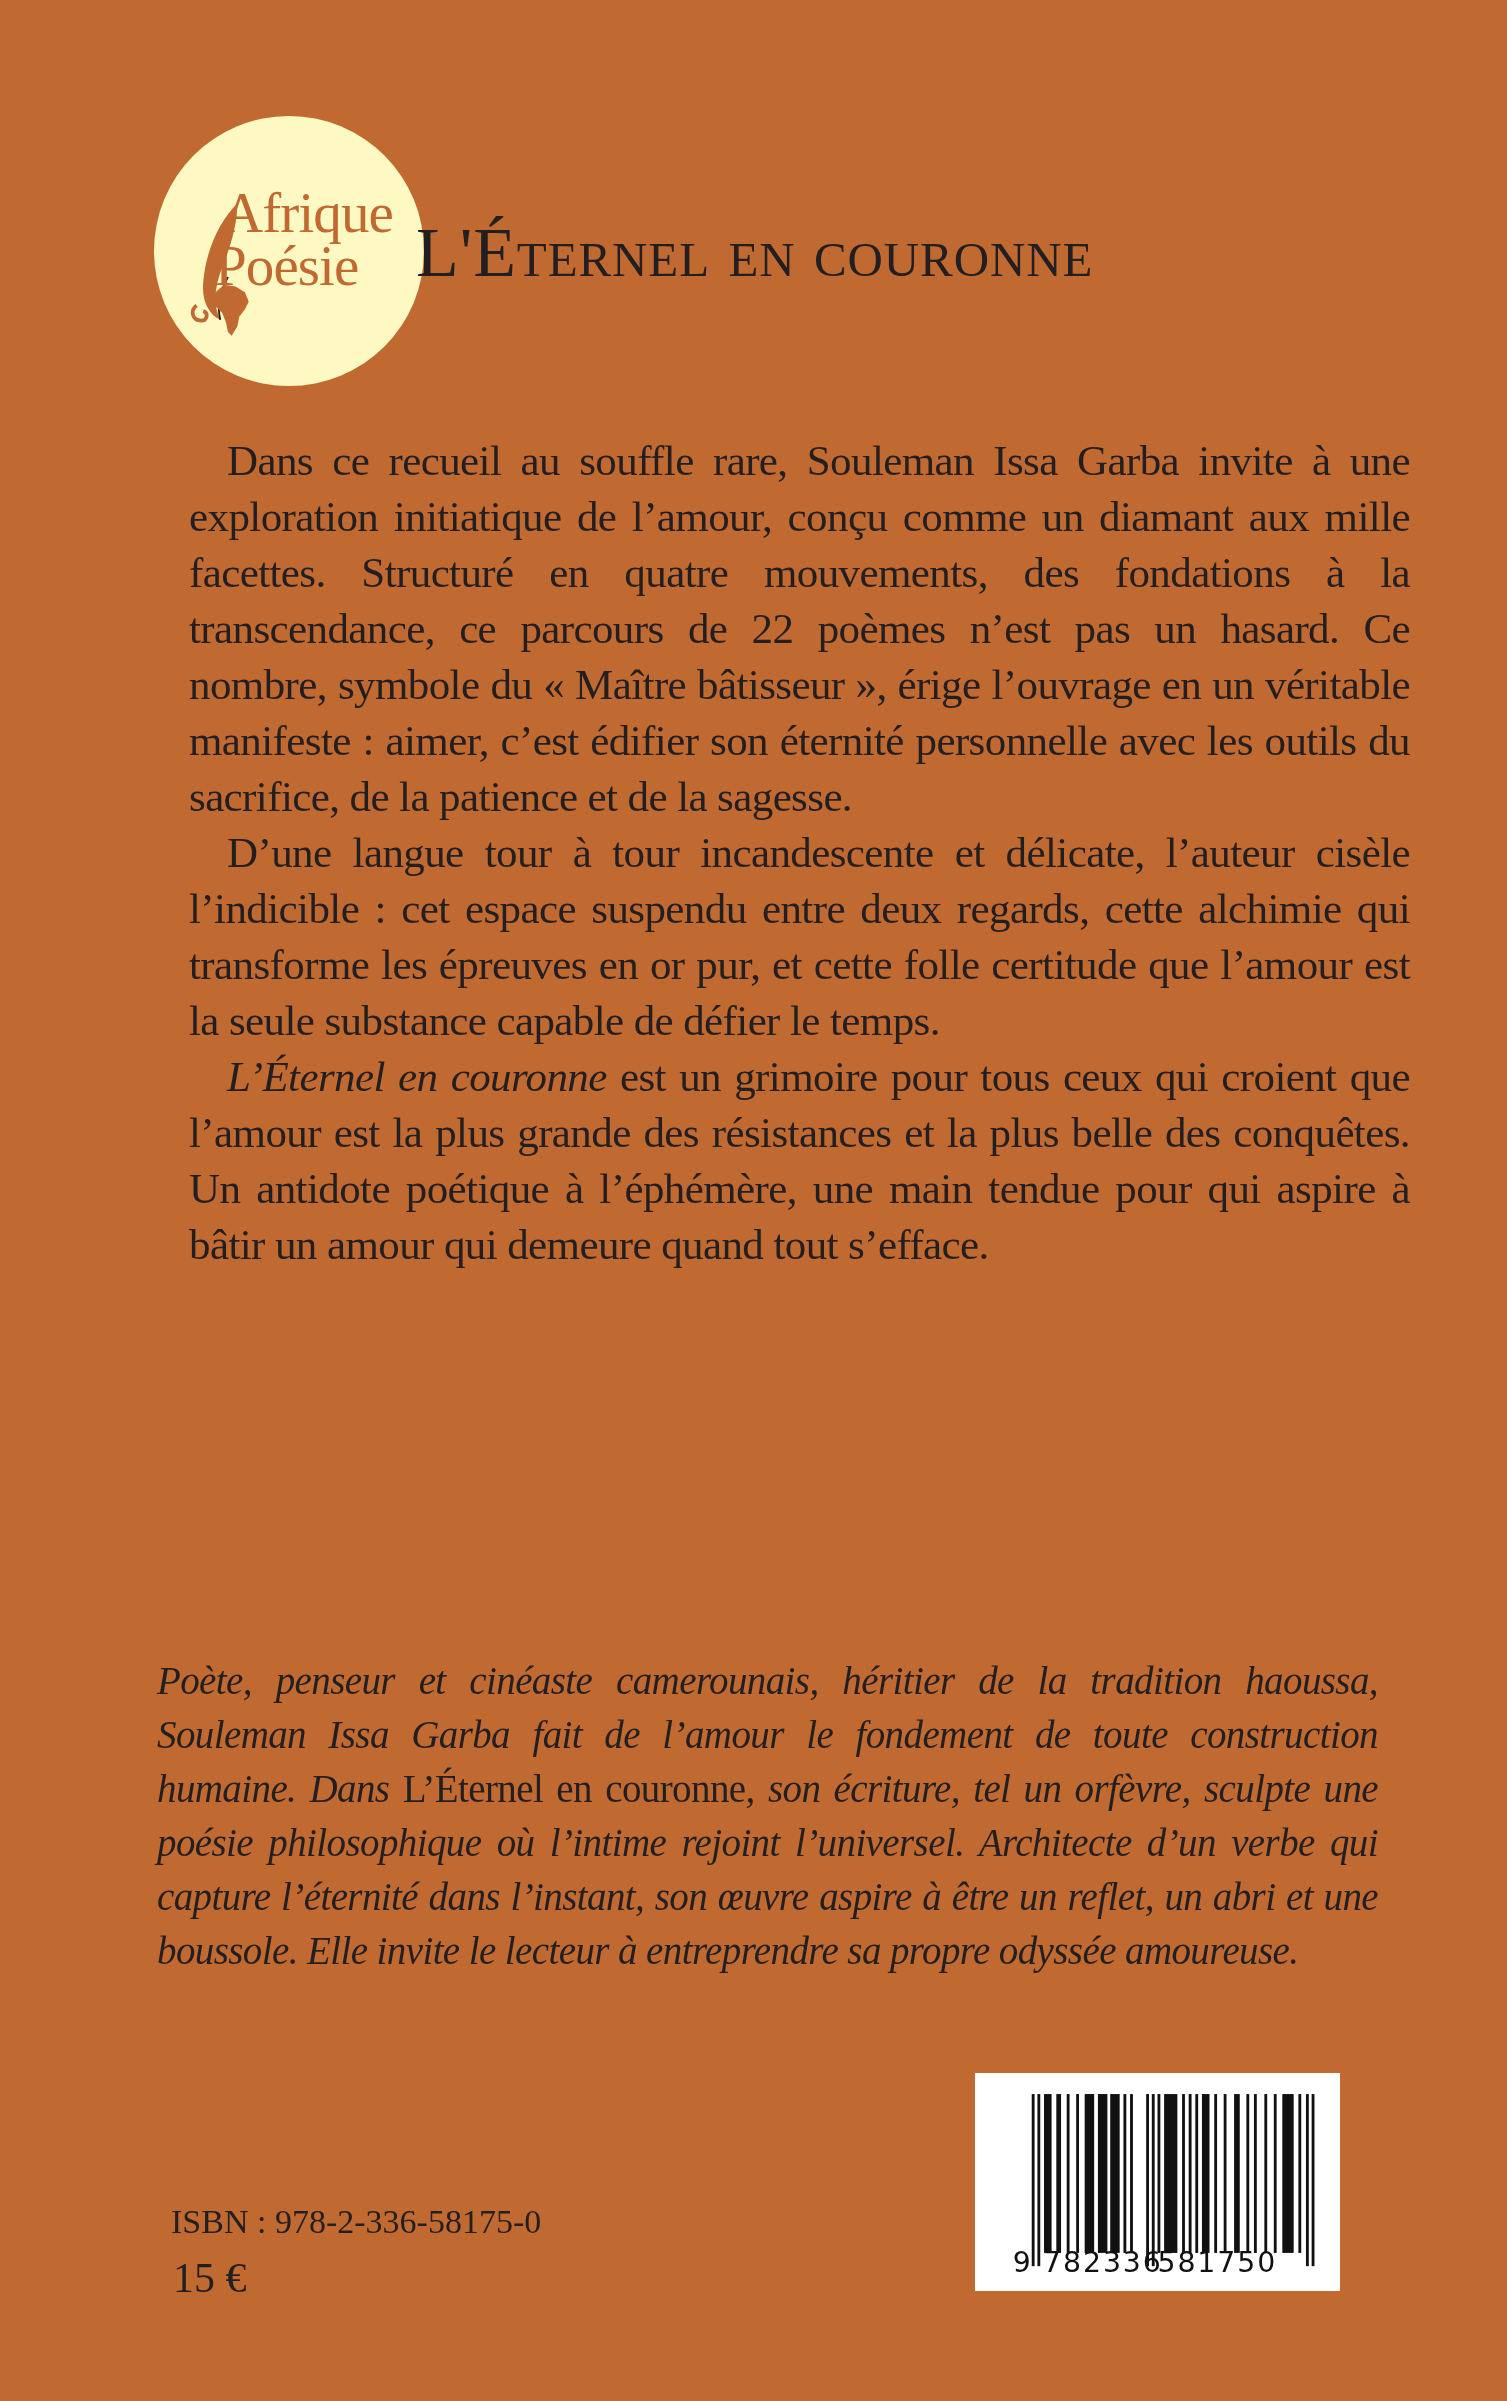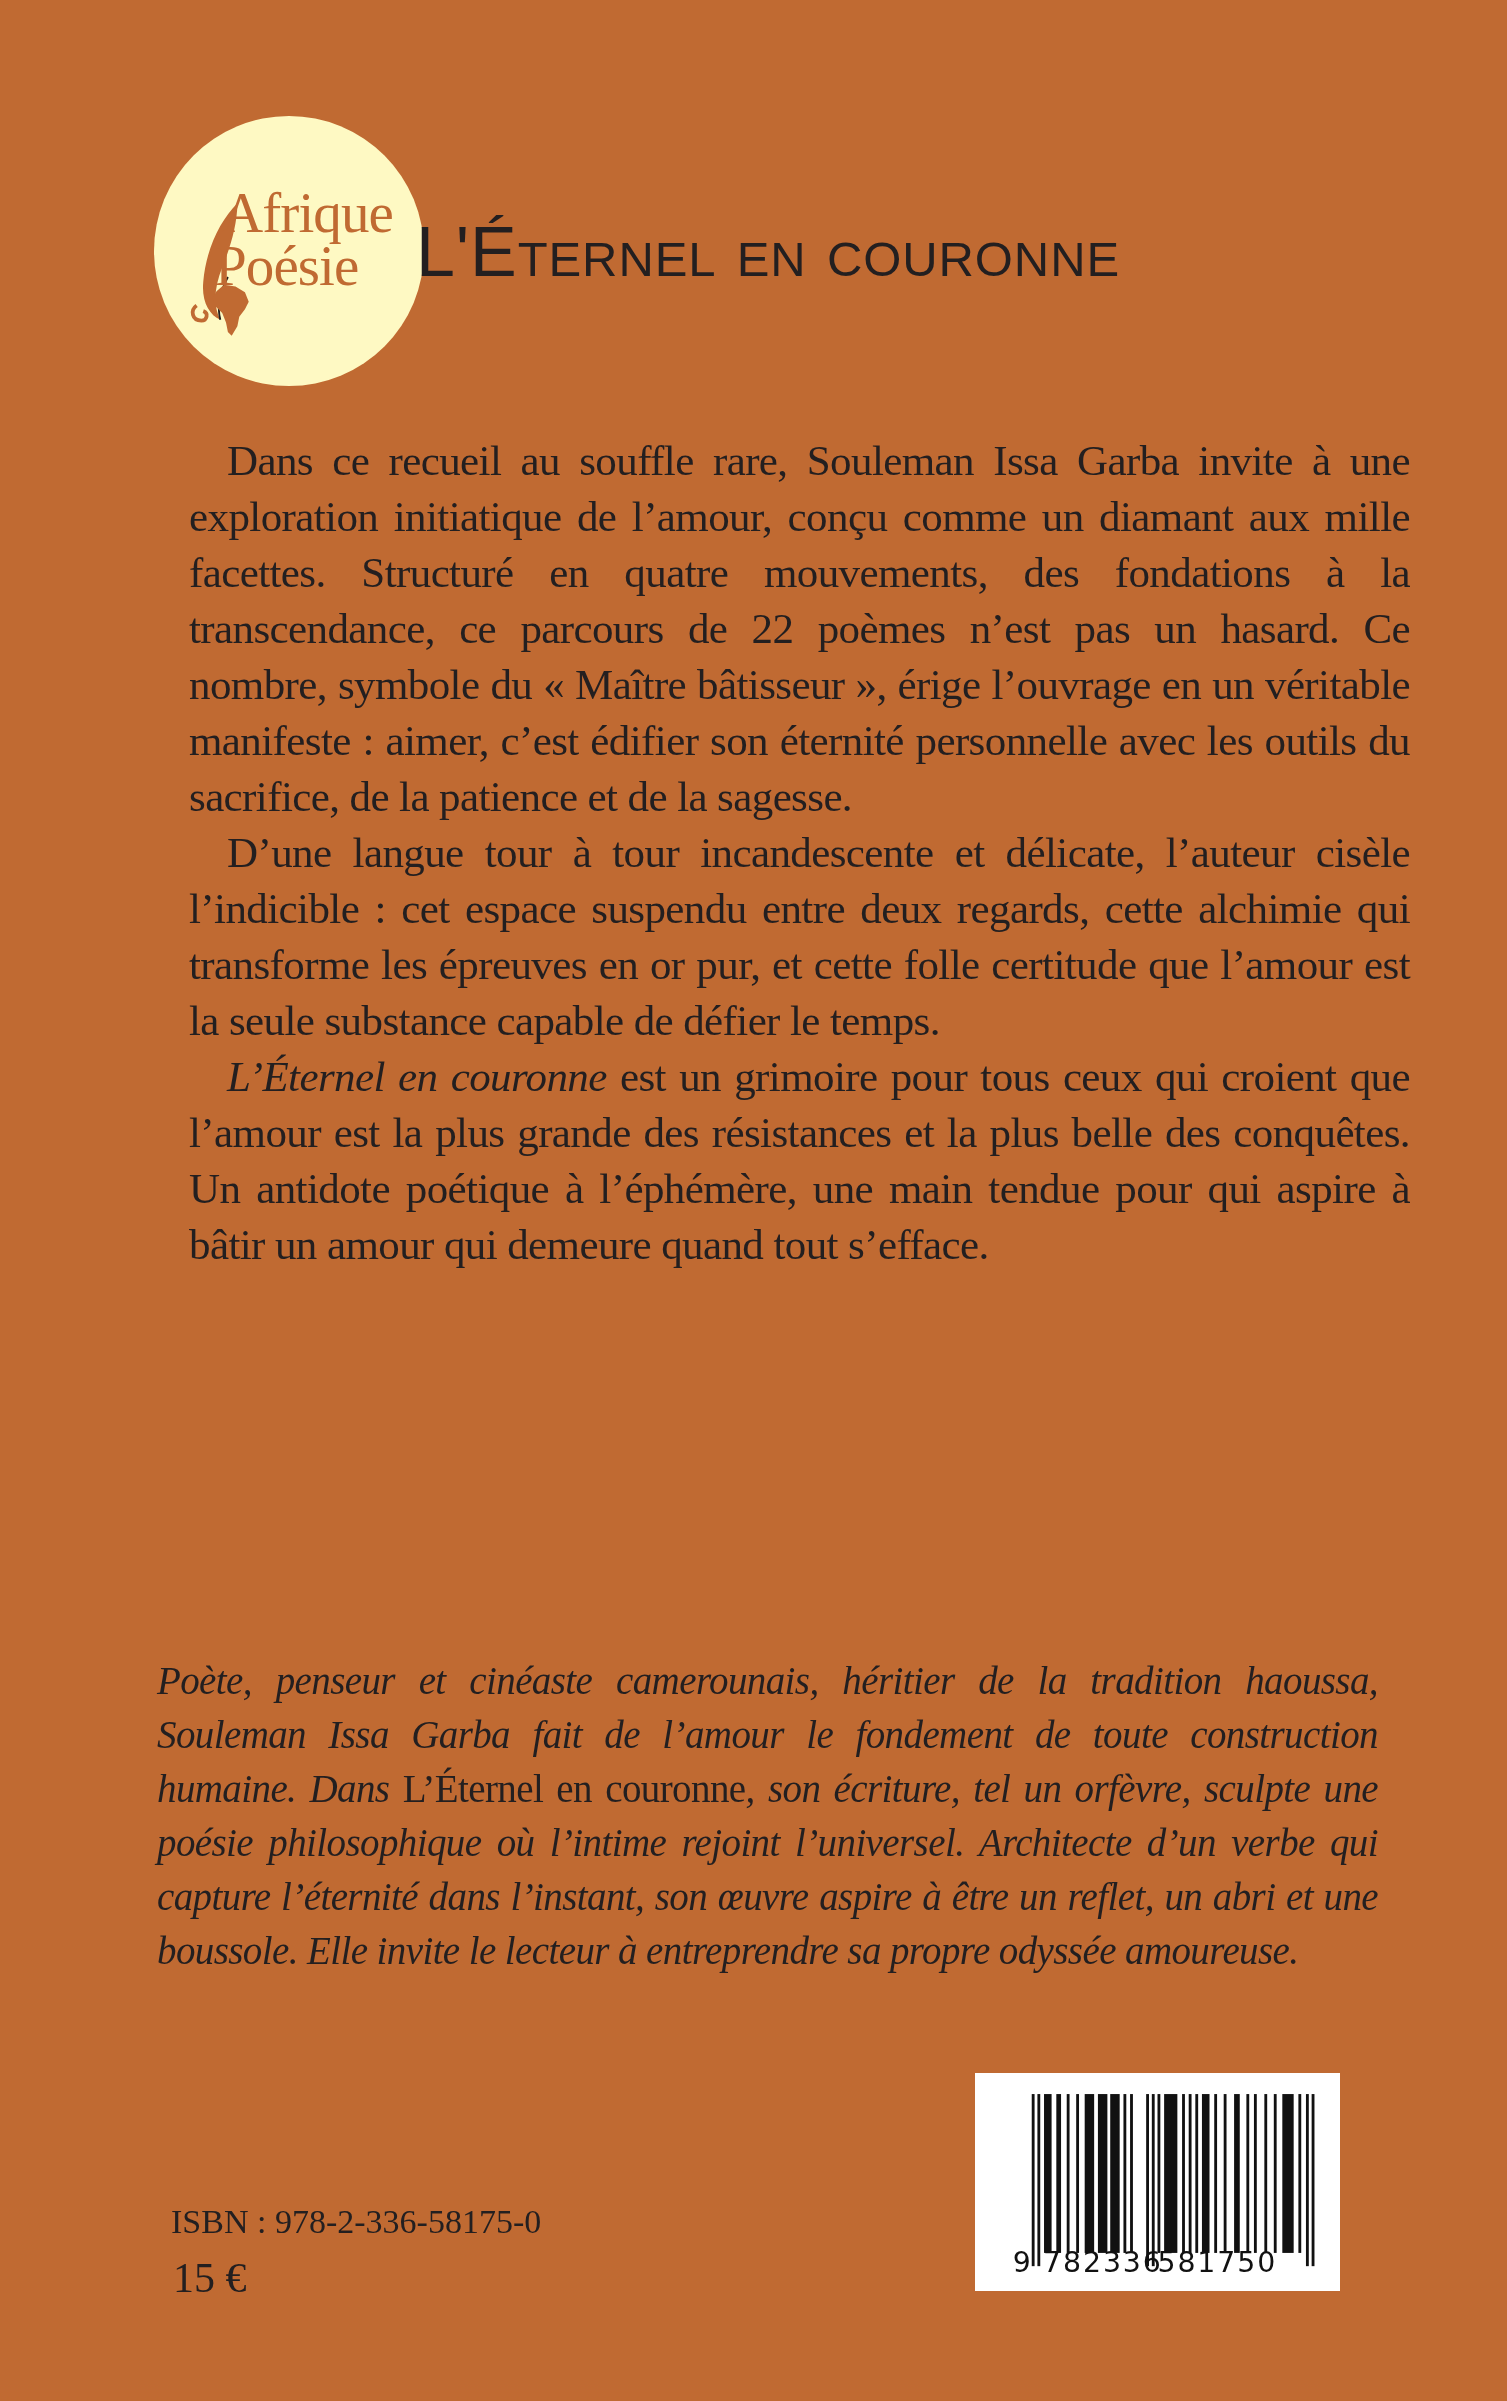--- a/index.html
+++ b/index.html
@@ -33,21 +33,21 @@
     line-height: 53px;
     letter-spacing: -0.9px;
   }
   .logo-line1 { left: 68px; top: 70px; }
   .logo-line2 { left: 61px; top: 123px; }
 
   .title {
     position: absolute;
     left: 416px;
     top: 210px;
-    font-family: Liberation Sans, sans-serif;
+    font-family: Liberation Serif, serif;
     font-size: 70px;
     line-height: 85px;
     letter-spacing: 0.9px;
     font-variant: small-caps;
     color: #231F20;
     white-space: nowrap;
   }
 
   .blurb {
     position: absolute;

